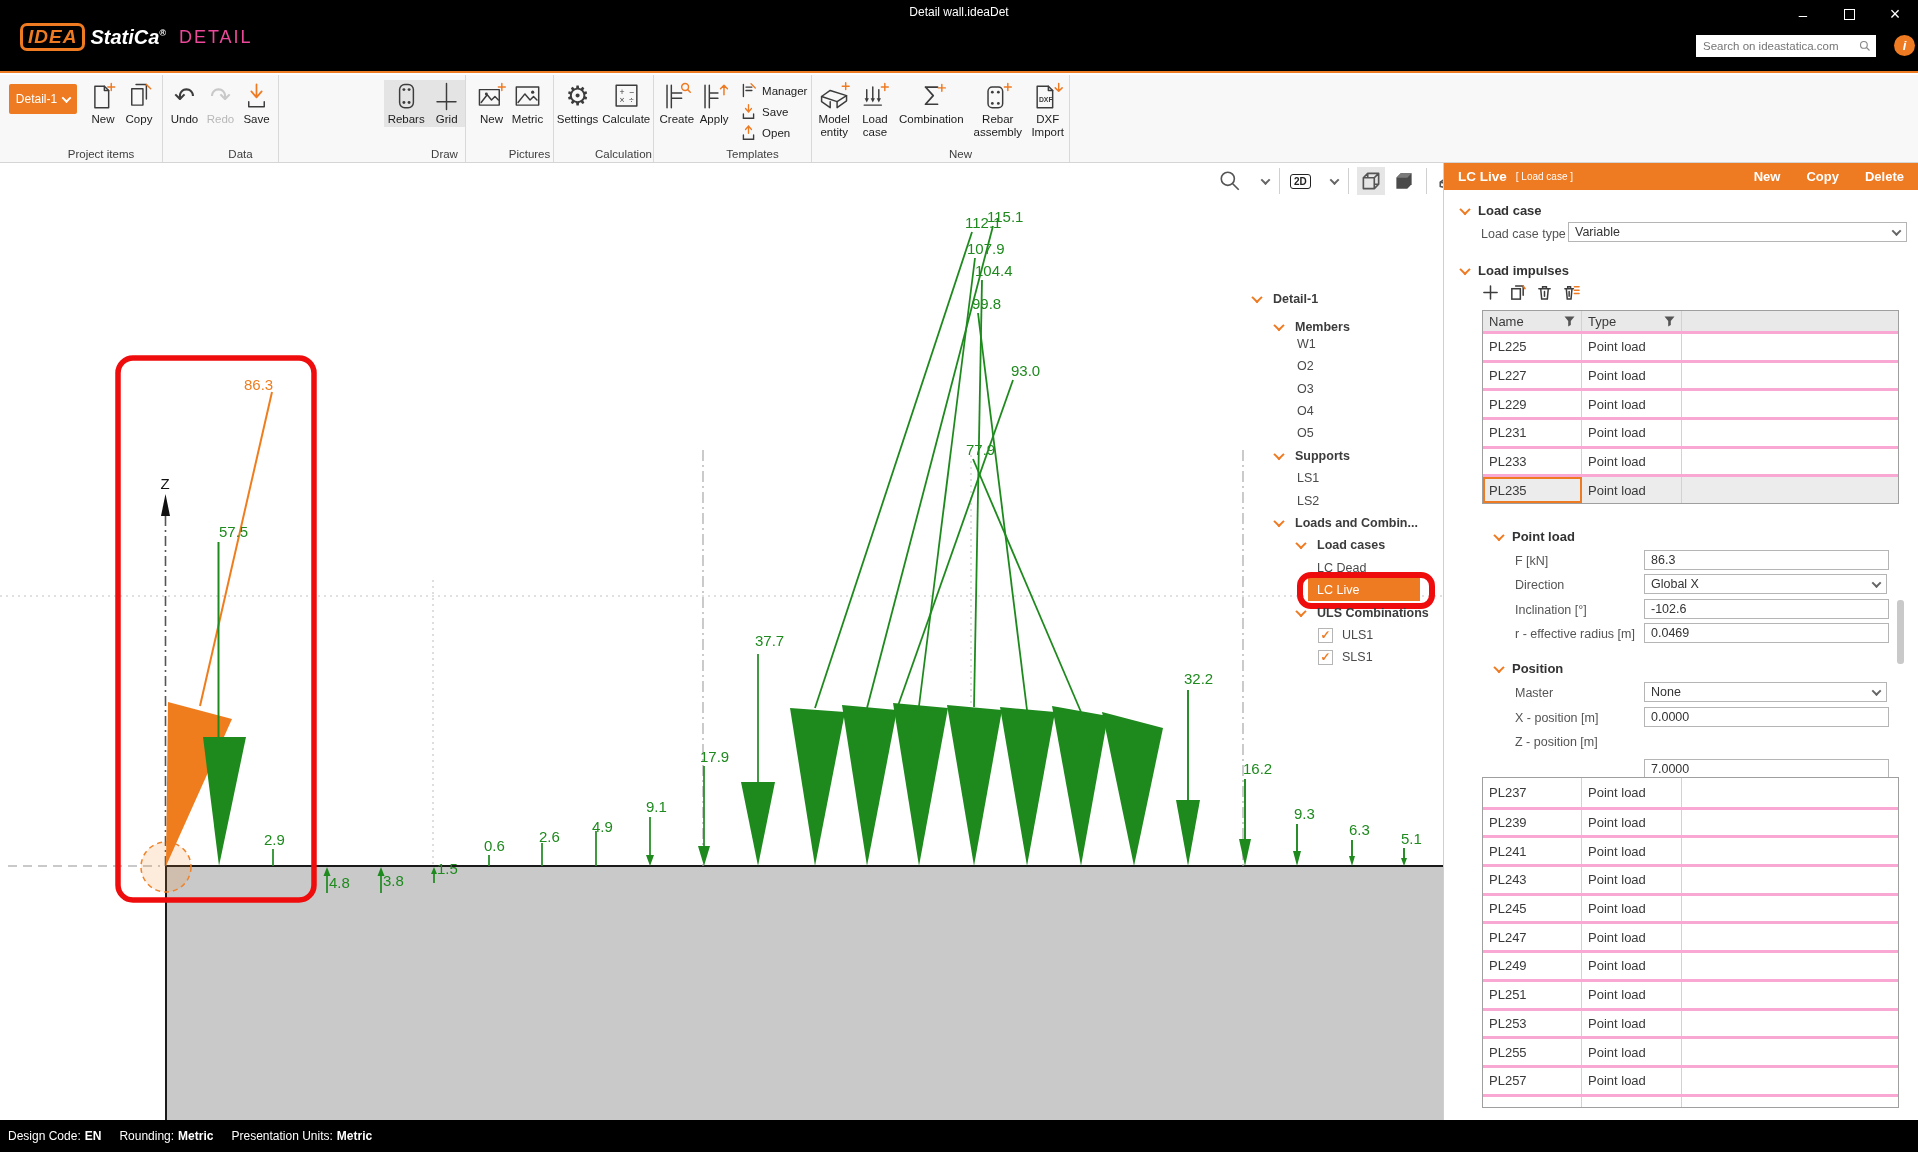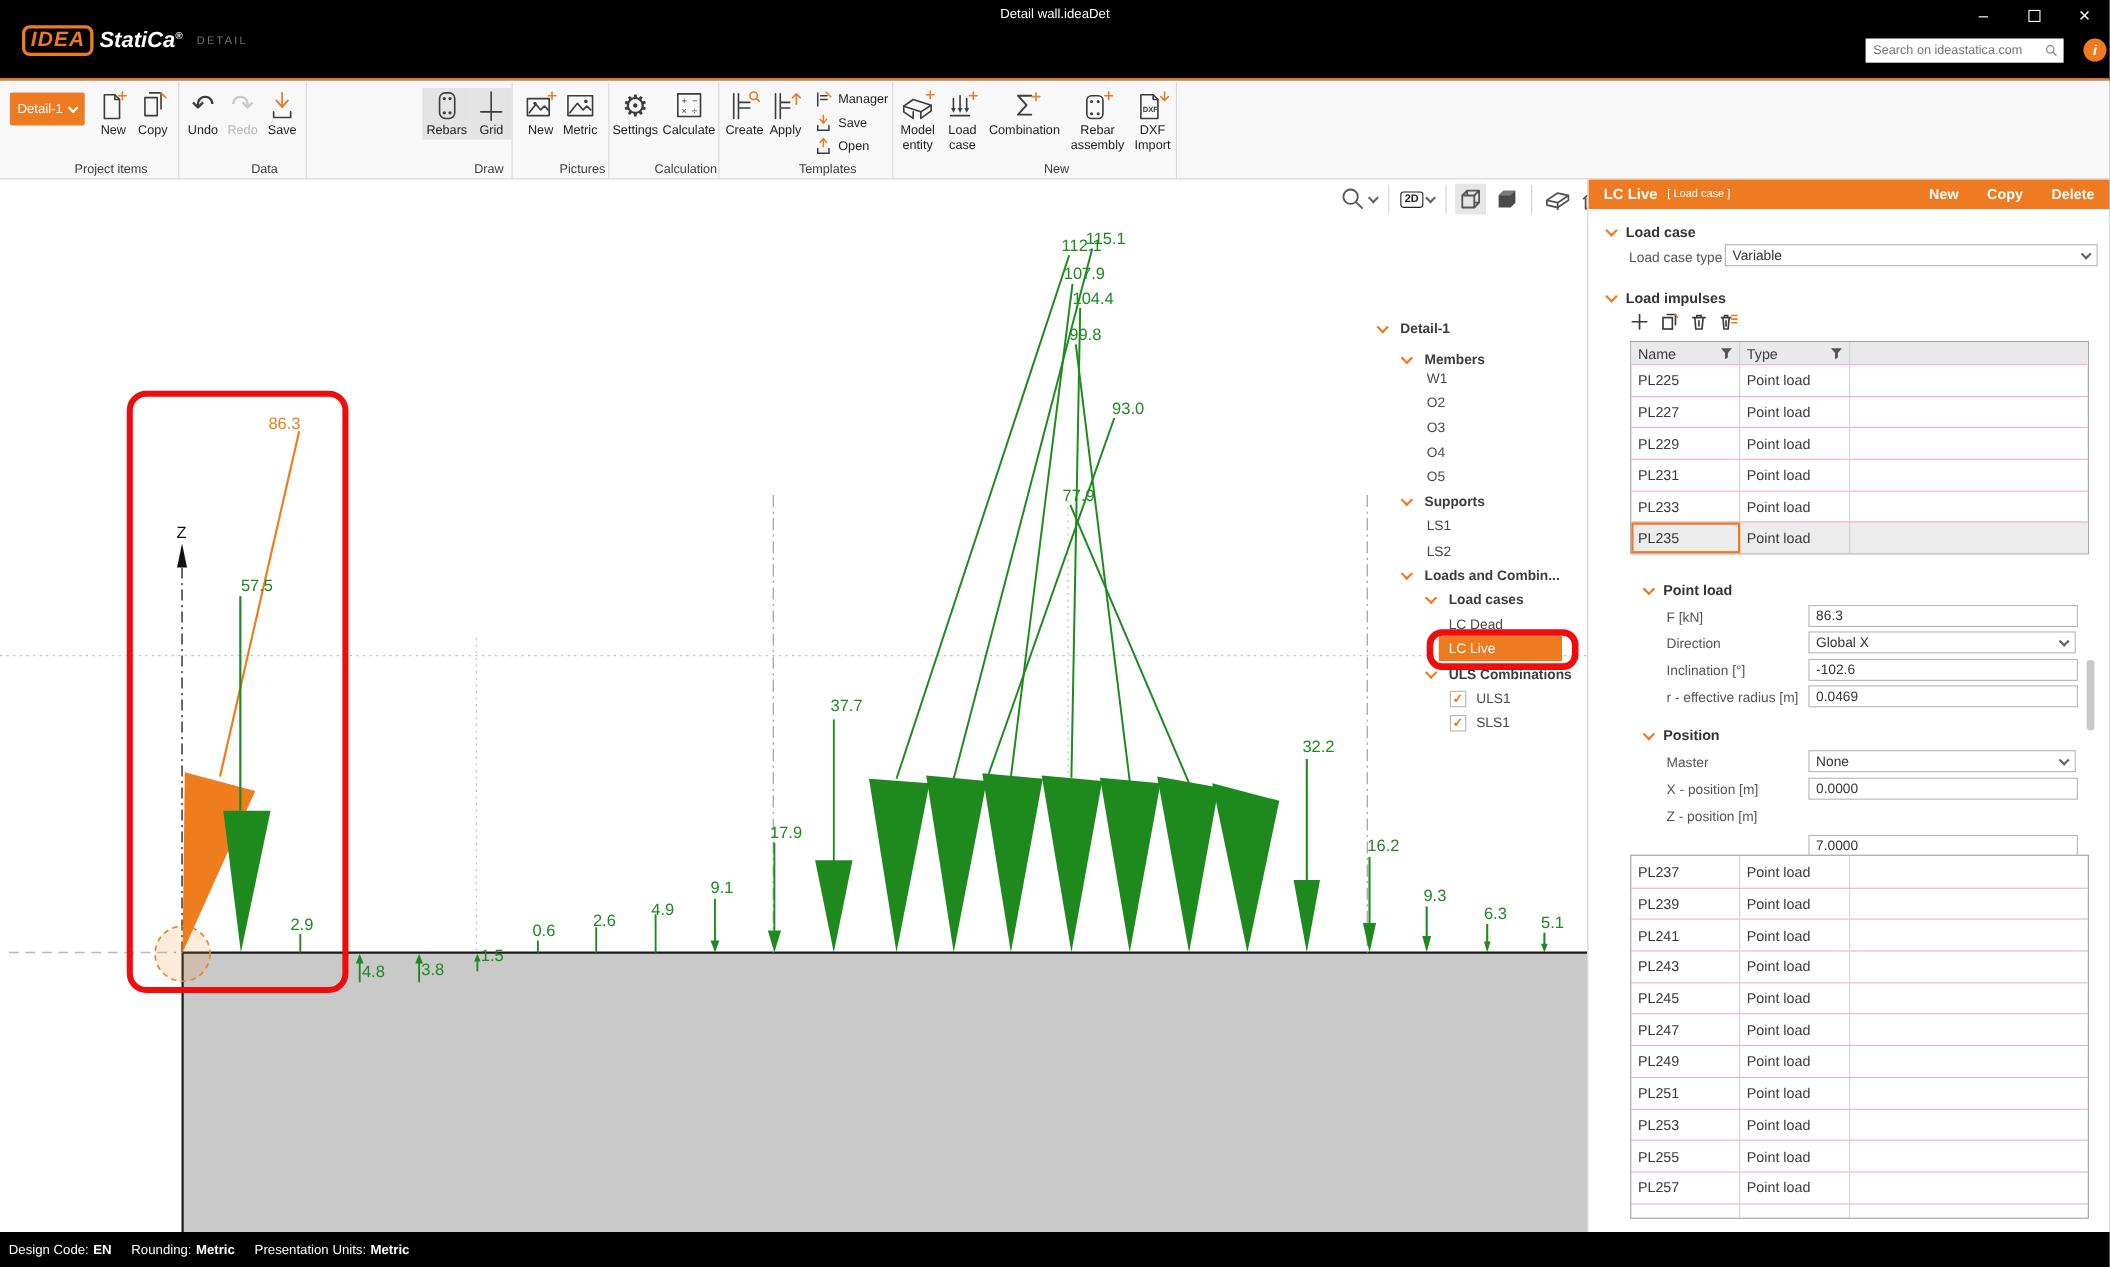--- a/index.html
+++ b/index.html
@@ -8,21 +8,21 @@
   
   .topblack{position:absolute;left:0;top:0;width:1918px;height:73px;background:#000;border-bottom:2px solid #ee7a22;box-sizing:border-box;}
   .titlebar-title{position:absolute;left:50%;top:5px;transform:translateX(-50%);color:#fff;font-size:12px;}
   .winbtns{position:absolute;right:0;top:0;display:flex;}
   .winbtn{width:46px;height:28px;display:flex;align-items:center;justify-content:center;color:#fff;font-size:15px;}
   .maxbox{width:9px;height:9px;border:1px solid #fff;display:inline-block;}
   .logo{position:absolute;left:20px;top:23px;display:flex;align-items:center;}
   .logo-idea{border:3px solid #ee7a22;border-radius:7px;color:#ee7a22;font-style:italic;font-weight:800;font-size:19px;padding:0 5px;letter-spacing:1px;}
   .logo-statica{color:#fff;font-style:italic;font-weight:700;font-size:20px;margin-left:5px;}
   .logo-reg{color:#fff;font-size:9px;vertical-align:super;}
-  .logo-product{color:#737373;font-size:10px;letter-spacing:2px;margin-left:13px;font-weight:400;}
+  .logo-product{color:#ec4899;font-size:18px;letter-spacing:2px;margin-left:13px;font-weight:400;}
   .menurow{position:absolute;left:422px;top:27px;height:46px;display:flex;gap:41px;align-items:center;}
   .mitem{color:#fff;font-size:13.5px;cursor:default;position:relative;}
   .mitem.active{color:#ee7a22;font-weight:700;}
   .mitem.active::after{content:"";position:absolute;left:-21px;right:-21px;bottom:-13px;height:10px;background:#ee7a22;}
   .searchwrap{position:absolute;left:1696px;top:35px;width:180px;height:22px;background:#fff;display:flex;align-items:center;}
   .searchwrap input{border:0;outline:none;flex:1;font-size:11.5px;color:#555;padding-left:7px;font-family:"Liberation Sans",sans-serif;background:transparent;}
   .infobtn{position:absolute;left:1894px;top:35px;width:21px;height:21px;border-radius:50%;background:#ee7a22;color:#fff;
            display:flex;align-items:center;justify-content:center;font-weight:700;font-size:13px;font-style:italic;}
   
   .ribbon{position:absolute;left:0;top:75px;width:1918px;height:88px;background:#f8f8f8;border-bottom:1px solid #d5d5d5;box-sizing:border-box;}
@@ -48,21 +48,21 @@
   .trow-sm{display:flex;align-items:center;gap:5px;font-size:11.5px;color:#1c1c1c;}
   .icsm{width:17px;height:17px;stroke:#3c3c3c;fill:none;stroke-width:1.6;stroke-linecap:round;}
   .icsm .o{stroke:#ee7a22;}
   
   .canvas-svg{position:absolute;left:0;top:163px;}
   .cv-num{font-size:15px;fill:#1e8a1e;font-family:"Liberation Sans",sans-serif;}
   .cv-num.or{fill:#ef7d1e;}
   .viewbar{position:absolute;left:1216px;top:166px;height:30px;display:flex;align-items:center;gap:5px;}
   .vsep{width:1px;height:26px;background:#d0d0d0;margin:0 3px;}
   .vic{width:24px;height:24px;stroke:#555;fill:none;stroke-width:1.5;stroke-linejoin:round;display:block;}
-  .vtool{display:flex;align-items:center;gap:3px;padding:2px;}
+  .vtool{display:flex;align-items:center;gap:20px;padding:2px;}
   .vtool.sel{background:#e6e6e6;}
   .twod{border:1.6px solid #222;border-radius:3px;font-size:10px;font-weight:700;color:#222;padding:1px 3px;}
   
   .tree{position:absolute;left:1251px;top:288px;width:195px;height:400px;font-size:12.5px;color:#4a4a4a;}
   .trow2{position:absolute;left:0;width:100%;height:22px;display:flex;align-items:center;}
   .trow2 .grp{font-weight:700;color:#3c3c3c;}
   .tchk{width:13px;height:13px;border:1px solid #b5b5b5;background:#fff;display:inline-flex;align-items:center;justify-content:center;
         color:#ee7a22;font-size:12px;font-weight:700;margin-right:9px;}
   .selbox{position:absolute;left:57px;top:-1px;width:112px;height:23px;background:#ee7a22;color:#fff;display:flex;align-items:center;padding-left:9px;box-sizing:border-box;}
   .redring{position:absolute;left:46px;top:-7px;width:126px;height:25px;border:6px solid #ee0c0c;border-radius:14px;pointer-events:none;}
@@ -73,21 +73,21 @@
   .phead .su{font-size:10px;margin-left:9px;}
   .phead .sp{flex:1;}
   .phead .act{font-weight:700;font-size:13px;margin-left:26px;}
   .psec{position:absolute;display:flex;align-items:center;gap:9px;font-weight:700;font-size:13px;color:#333;}
   .flabel{position:absolute;font-size:12.5px;color:#555;}
   .pinput{position:absolute;height:18px;border:1px solid #b5b5b5;background:#fff;font-size:12.5px;color:#333;
           font-family:"Liberation Sans",sans-serif;padding:0 6px;box-sizing:content-box;}
   .pselect{position:absolute;height:20px;border:1px solid #b5b5b5;background:#fff;font-size:12.5px;color:#333;
            display:flex;align-items:center;padding:0 6px;box-sizing:border-box;justify-content:space-between;}
   .ptable{position:absolute;left:38px;width:417px;border:1px solid #9f9f9f;box-sizing:border-box;background:#fff;}
-  .ptr{display:flex;height:28.7px;border-top:1px solid #f9a8d4;box-sizing:border-box;}
+  .ptr{display:flex;height:28.7px;border-top:3px solid #f9a8d4;box-sizing:border-box;}
   .ptr:first-child{border-top:0;}
   .ptr.head{height:20px;background:#e9e9e9;font-weight:400;}
   .ptr.selrow{background:#ececec;}
   .ptc{display:flex;align-items:center;padding:0 6px;font-size:13px;color:#3a3a3a;border-right:1px solid #d2d2d2;box-sizing:border-box;}
   .ptc.c1{width:99px;justify-content:space-between;}
   .ptc.c2{width:100px;justify-content:space-between;}
   .ptc.c3{flex:1;border-right:0;}
   .ptc.selcell{outline:2px solid #ee7a22;outline-offset:-2px;}
   .imp-icons{position:absolute;display:flex;gap:10px;align-items:center;}
   .scrollthumb{position:absolute;left:453px;top:437px;width:7px;height:64px;background:#c9c9c9;border-radius:3px;}

